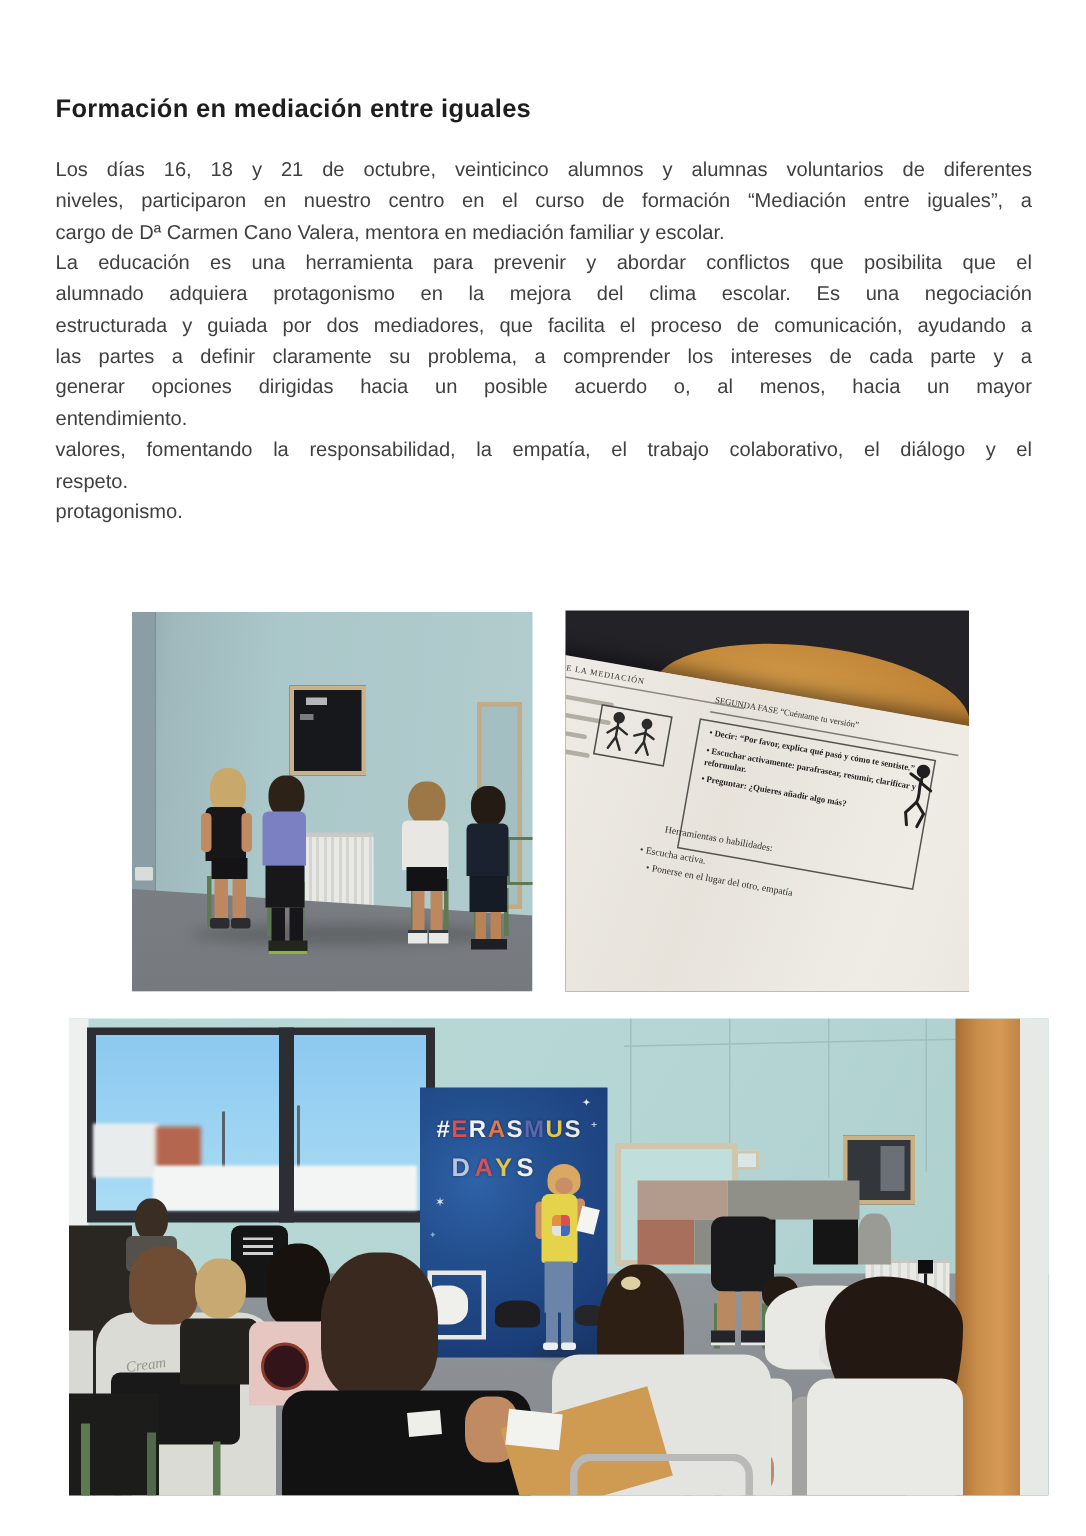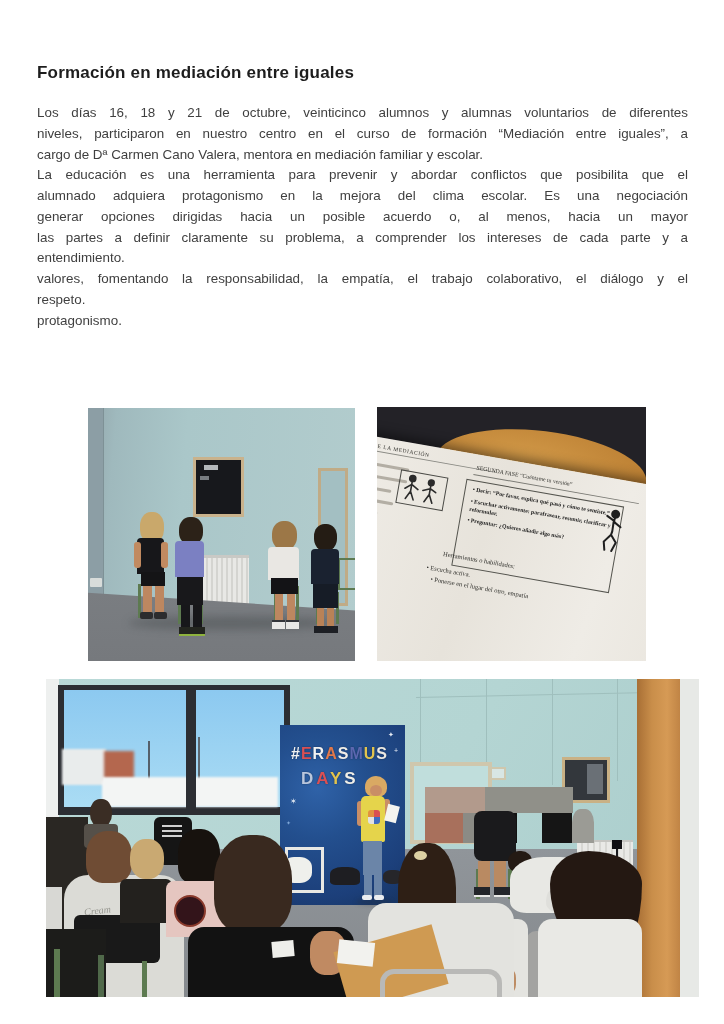--- a/index.html
+++ b/index.html
@@ -220,22 +220,23 @@
 <div class="page">
 
   <div class="doc-title">Formación en mediación entre iguales</div>
 
   <div class="textblock">
     <div class="jline">Los días 16, 18 y 21 de octubre, veinticinco alumnos y alumnas voluntarios de diferentes</div>
     <div class="jline">niveles, participaron en nuestro centro en el curso de formación “Mediación entre iguales”, a</div>
     <div class="jline last">cargo de Dª Carmen Cano Valera, mentora en mediación familiar y escolar.</div>
     <div class="jline">La educación es una herramienta para prevenir y abordar conflictos que posibilita que el</div>
     <div class="jline">alumnado adquiera protagonismo en la mejora del clima escolar. Es una negociación</div>
+    <div class="jline">estructurada y guiada por dos mediadores, que facilita el proceso de comunicación, ayudando a</div>
+    <div class="jline">las partes a definir claramente su problema, a comprender los intereses de cada parte y a</div>
     <div class="jline">generar opciones dirigidas hacia un posible acuerdo o, al menos, hacia un mayor</div>
-    <div class="jline">las partes a definir claramente su problema, a comprender los intereses de cada parte y a</div>
     <div class="jline last">entendimiento.</div>
     <div class="jline">valores, fomentando la responsabilidad, la empatía, el trabajo colaborativo, el diálogo y el</div>
     <div class="jline last">respeto.</div>
     <div class="jline last">protagonismo.</div>
   </div>
 
   <div class="ph" id="photo1">
     <div id="p1-strip"></div>
     <div id="p1-line1"></div>
     <div id="p1-switch"></div>

